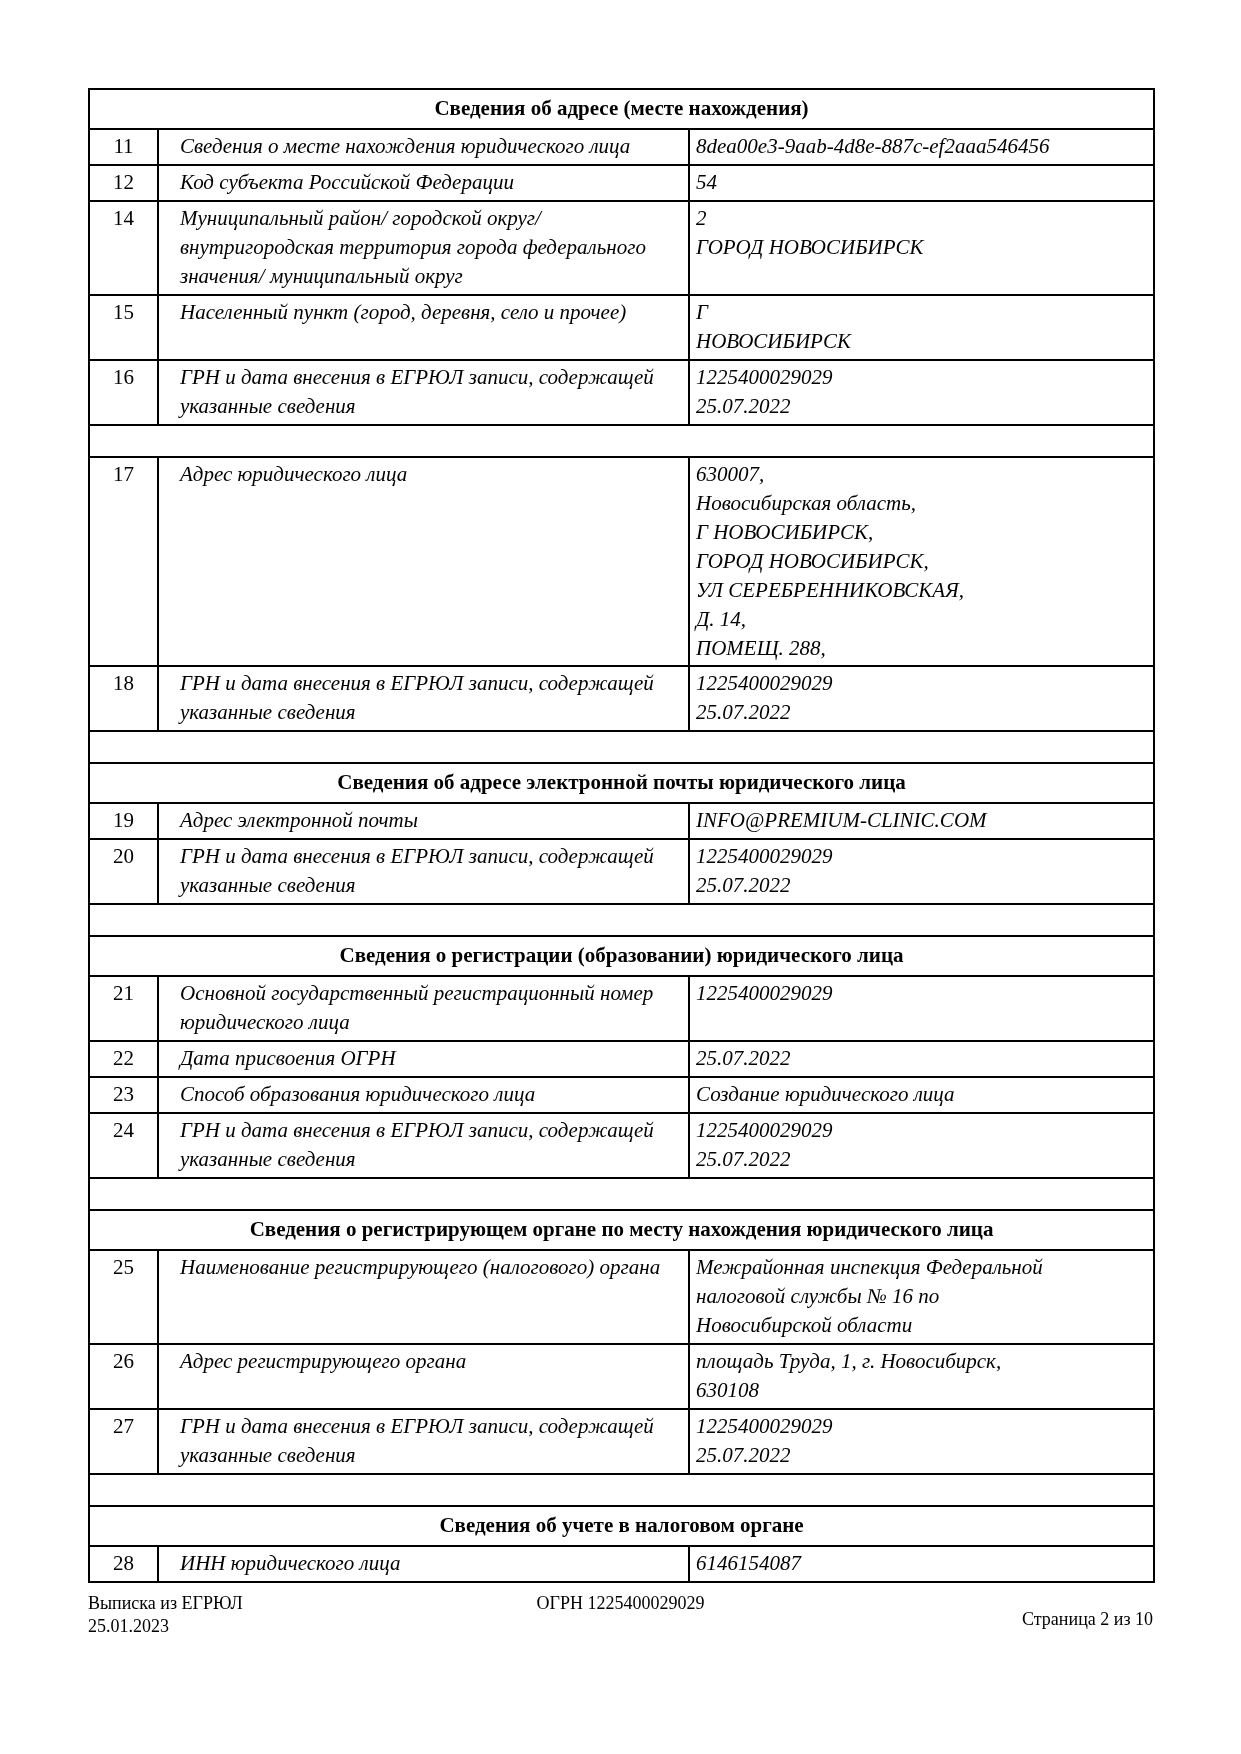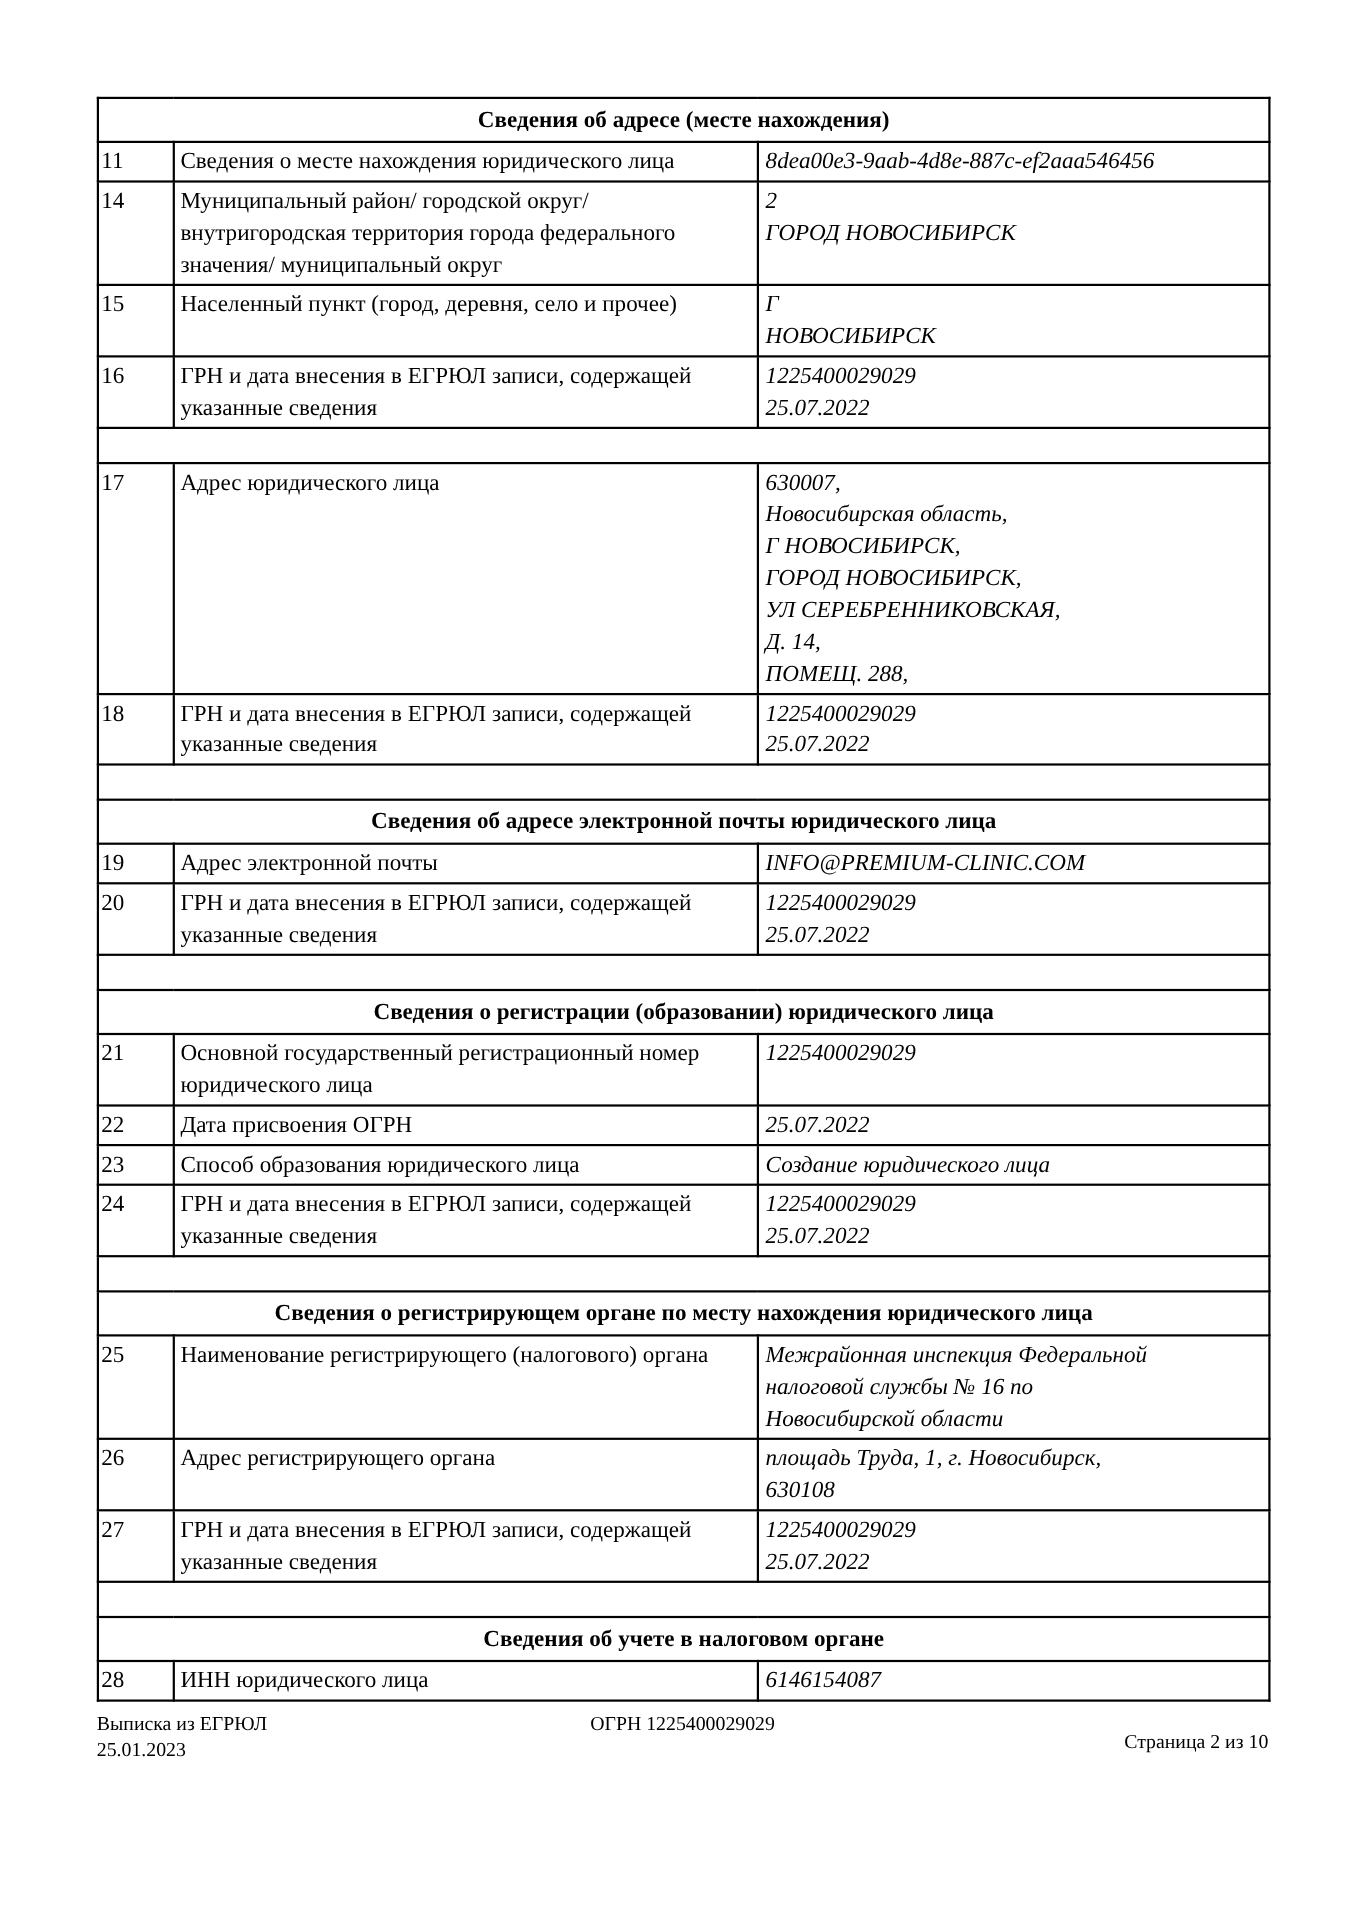--- a/index.html
+++ b/index.html
@@ -10,22 +10,22 @@
     font-size: 21px; line-height: 1.38; color: #000;
     position: relative; overflow: hidden;
   }
   table.egrul {
     border-collapse: collapse; table-layout: fixed;
     width: 1065px; margin: 88px 0 0 88px; border-radius: 12px;
   }
   table.egrul td {
     border: 2px solid #000; vertical-align: top;
   }
-  td.num { text-align: left; padding: 2px 2px 3px; }
-  td.lbl { padding: 2px 4px 3px 5px; }
+  td.num { text-align: center; padding: 2px 2px 3px; }
+  td.lbl { padding: 2px 4px 3px 21px; font-style: italic; }
   td.val { padding: 2px 19px 3px 6px; white-space: pre-line; font-style: italic; }
   tr.hdr td { text-align: center; font-weight: bold; padding: 4px 4px 5px; }
   tr.spacer td { height: 32px; }
   .footer {
     position: relative; width: 1065px; margin: 9px 0 0 88px;
     font-size: 18px; line-height: 1.3;
   }
   .footer .left { position: absolute; left: 0; top: 0; }
   .footer .center { position: absolute; left: 0; right: 0; top: 0; text-align: center; }
   .footer .right { position: absolute; right: 0; top: 16px; text-align: right; }
@@ -41,20 +41,25 @@
   </colgroup>
   <tbody>
 
     <tr class="hdr">
       <td colspan="3">Сведения об адресе (месте нахождения)</td>
     </tr>
     <tr>
       <td class="num">11</td>
       <td class="lbl">Сведения о месте нахождения юридического лица</td>
       <td class="val">8dea00e3-9aab-4d8e-887c-ef2aaa546456</td>
+    </tr>
+    <tr>
+      <td class="num">12</td>
+      <td class="lbl">Код субъекта Российской Федерации</td>
+      <td class="val">54</td>
     </tr>
     <tr>
       <td class="num">14</td>
       <td class="lbl">Муниципальный район/ городской округ/ внутригородская территория города федерального значения/ муниципальный округ</td>
       <td class="val">2
 ГОРОД НОВОСИБИРСК</td>
     </tr>
     <tr>
       <td class="num">15</td>
       <td class="lbl">Населенный пункт (город, деревня, село и прочее)</td>

